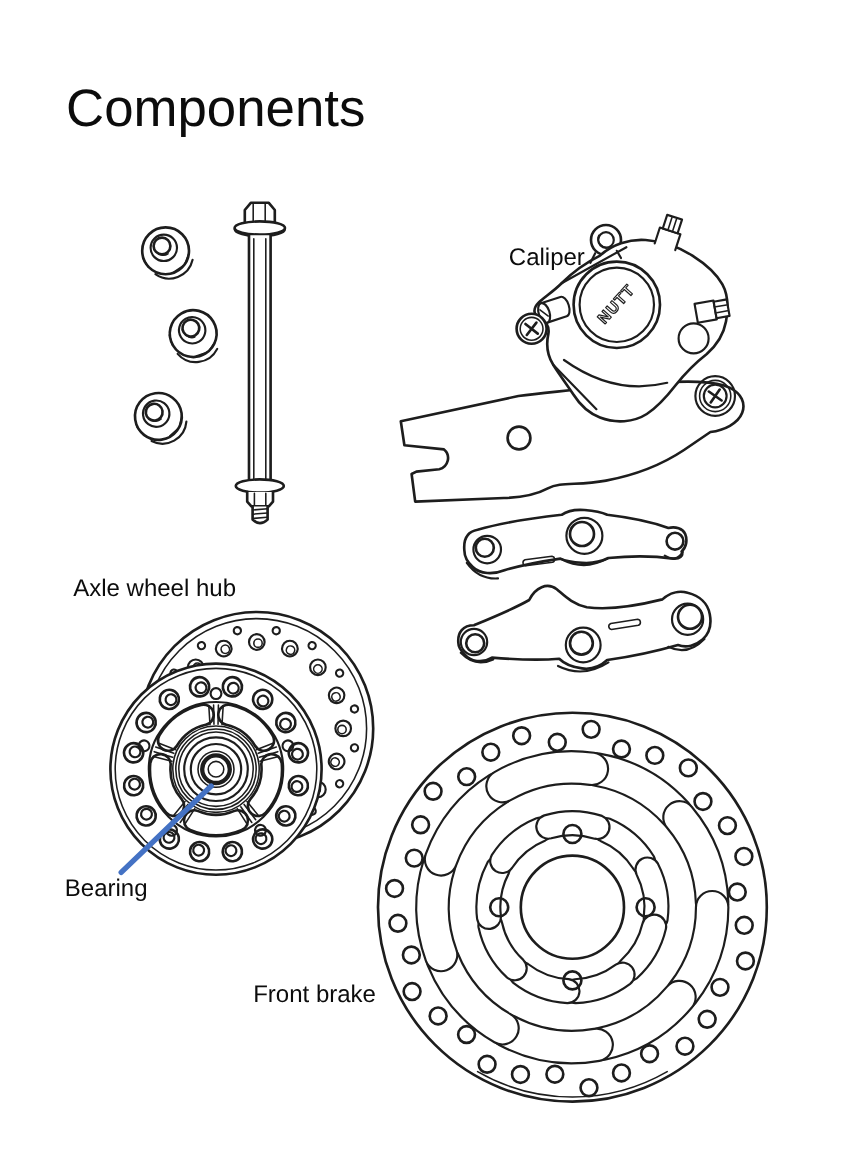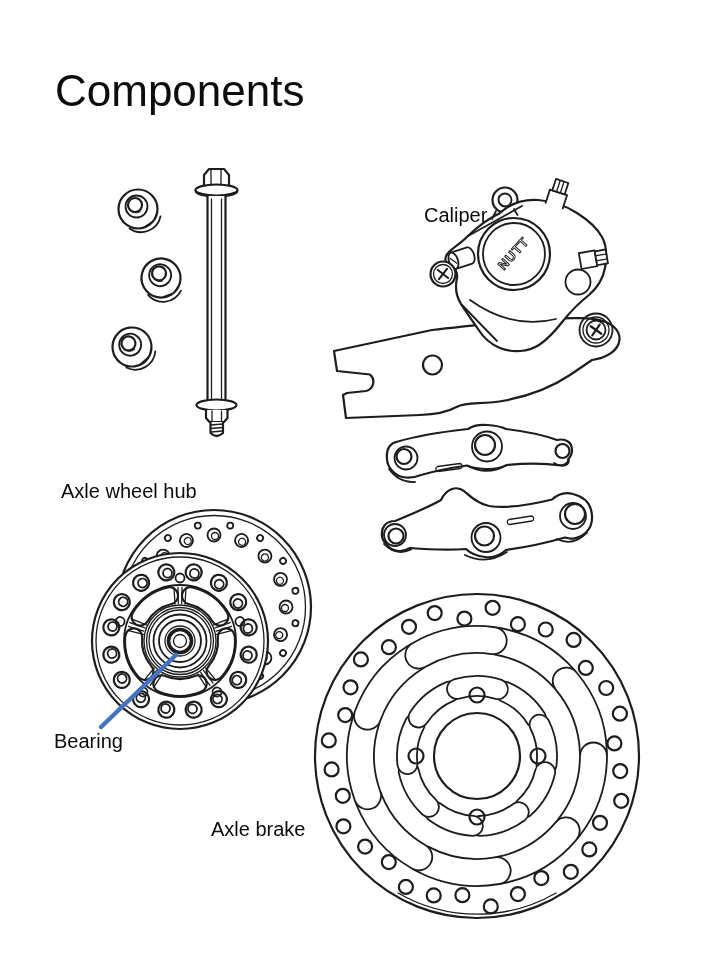--- a/index.html
+++ b/index.html
@@ -337,14 +337,14 @@
           <circle cx="538.0" cy="756.0" r="7.5"></circle>
           <circle cx="477.0" cy="817.0" r="7.5"></circle>
           <circle cx="416.0" cy="756.0" r="7.5"></circle>
         </g>
     </g>
   </svg>
 
   <div class="lbl" style="left:424px;top:204px">Caliper</div>
   <div class="lbl" style="left:61px;top:480px">Axle wheel hub</div>
   <div class="lbl" style="left:54px;top:730px">Bearing</div>
-  <div class="lbl" style="left:211px;top:818px">Axle brake</div>
+  <div class="lbl" style="left:211px;top:818px">Front brake</div>
 </div>
 
 </body></html>

